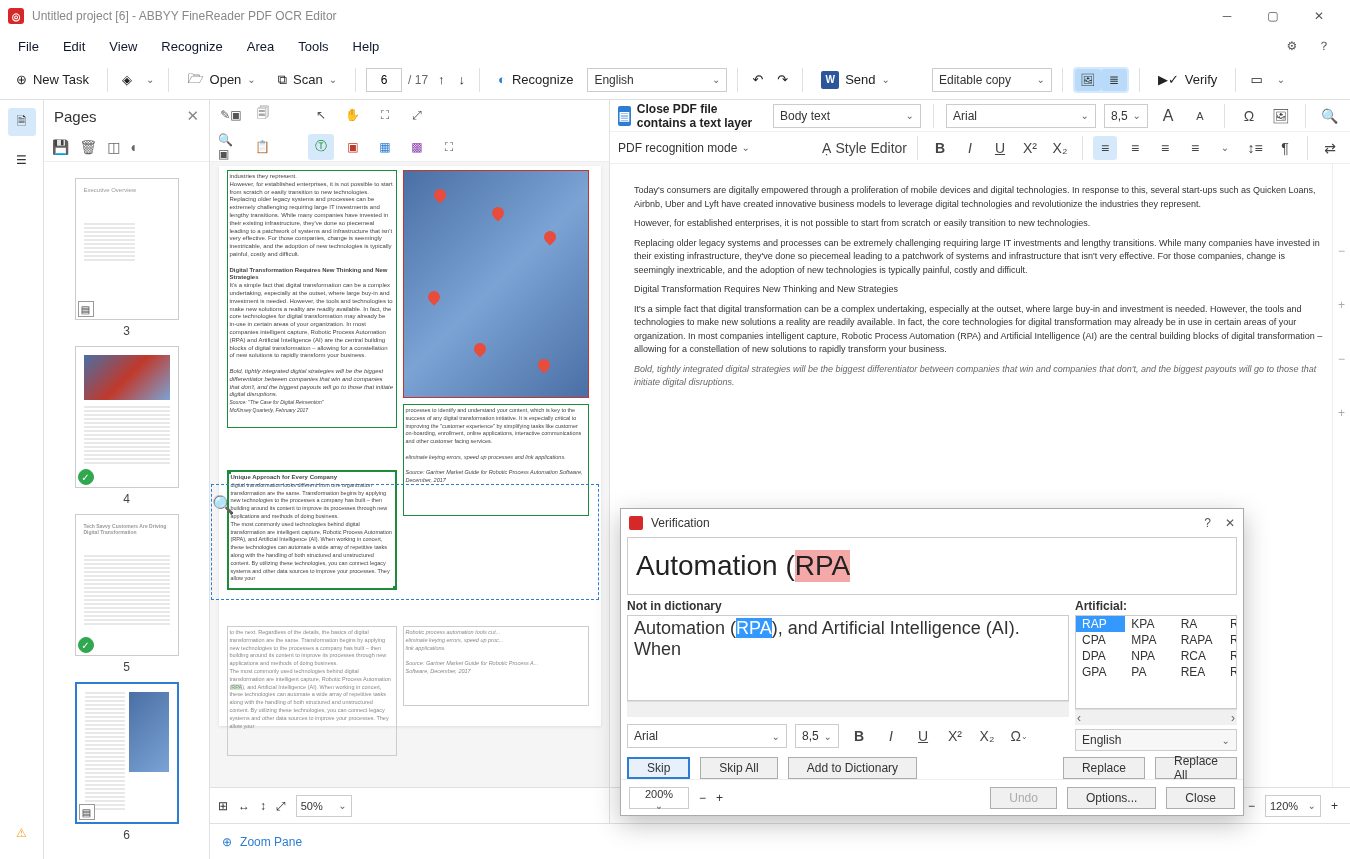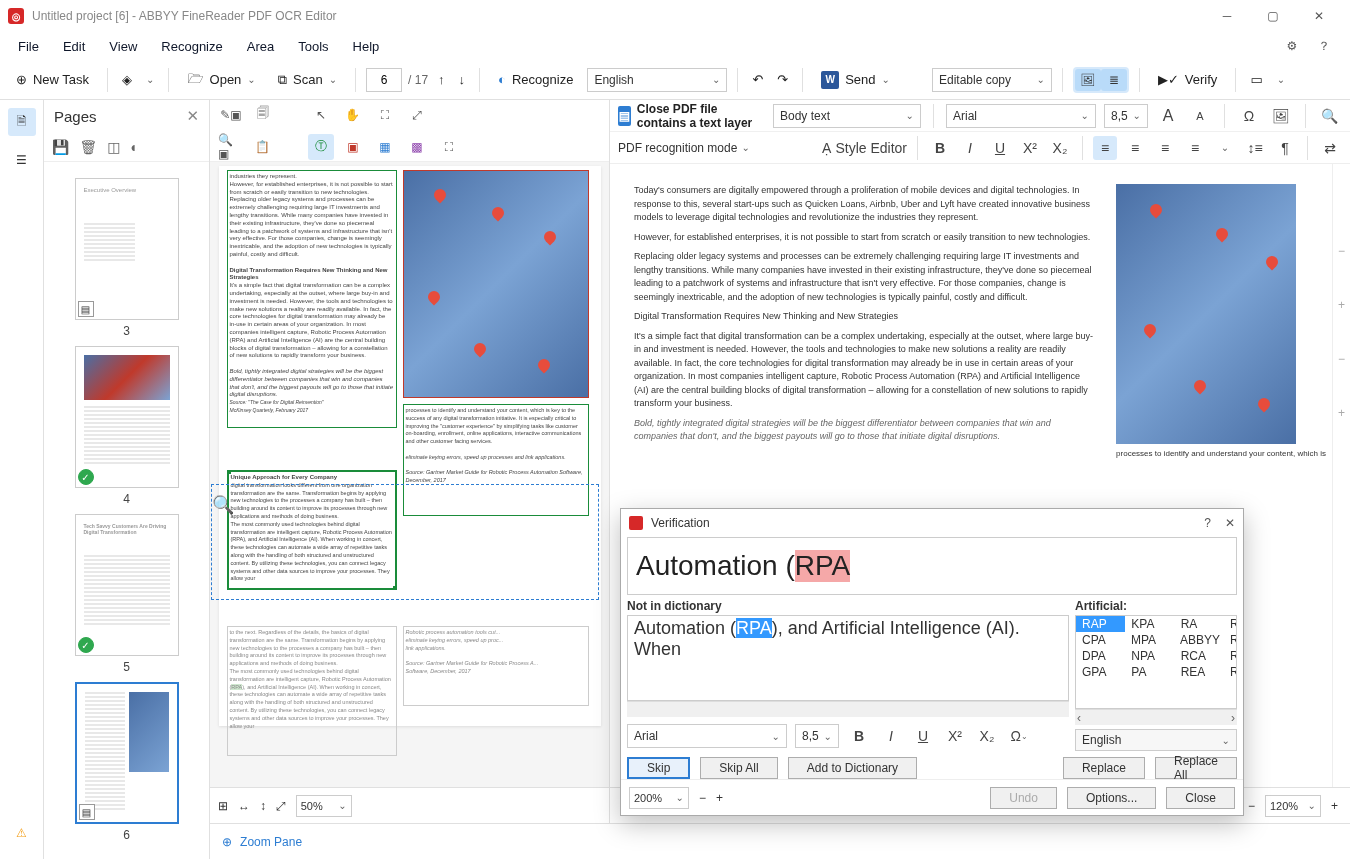--- a/index.html
+++ b/index.html
@@ -413,31 +413,20 @@
         </div>
         <div class="text-body">
           <div class="text-col">
             <p>Today's consumers are digitally empowered through a proliferation of mobile devices and digital technologies. In response to this, several start-ups such as Quicken Loans, Airbnb, Uber and Lyft have created innovative business models to leverage digital technologies and revolutionize the industries they represent.</p>
             <p>However, for established enterprises, it is not possible to start from scratch or easily transition to new technologies.</p>
             <p>Replacing older legacy systems and processes can be extremely challenging requiring large IT investments and lengthy transitions. While many companies have invested in their existing infrastructure, they've done so piecemeal leading to a patchwork of systems and infrastructure that isn't very effective. For those companies, change is seemingly inextricable, and the adoption of new technologies is typically painful, costly and difficult.</p>
             <p>Digital Transformation Requires New Thinking and New Strategies</p>
             <p>It's a simple fact that digital transformation can be a complex undertaking, especially at the outset, where large buy-in and investment is needed. However, the tools and technologies to make new solutions a reality are readily available. In fact, the core technologies for digital transformation may already be in use in certain areas of your organization. In most companies intelligent capture, Robotic Process Automation (RPA) and Artificial Intelligence (AI) are the central building blocks of digital transformation – allowing for a constellation of new solutions to rapidly transform your business.</p>
             <p class="italic">Bold, tightly integrated digital strategies will be the biggest differentiator between companies that win and companies that don't, and the biggest payouts will go to those that initiate digital disruptions.</p>
           </div>
-          <div>
-            <div class="text-img-placeholder">
-              <div class="pin" style="left:34px;top:20px;"></div>
-                <div class="pin" style="left:100px;top:44px;"></div>
-              <div class="pin" style="left:150px;top:72px;"></div>
-                <div class="pin" style="left:28px;top:140px;"></div>
-              <div class="pin" style="left:78px;top:196px;"></div>
-                <div class="pin" style="left:142px;top:214px;"></div>
-            </div>
-            <p style="font-size:8px;margin-top:4px;">processes to identify and understand your content, which is</p>
-          </div>
         </div>
         <div class="text-bottom-bar">
           <span>Aω</span>
           <span>▦</span>
           <div class="right">
             <span>−</span>
             <div class="zoom-select">
               <span>120%</span>
                 <span class="chev">⌄</span>
             </div>
@@ -514,21 +503,21 @@
       <div class="sugg-list">
         <div class="sugg-row">
             <div class="sugg-cell sel">RAP</div>
             <div class="sugg-cell">KPA</div>
             <div class="sugg-cell">RA</div>
             <div class="sugg-cell" style="width:12px;">R</div>
           </div>
         <div class="sugg-row">
             <div class="sugg-cell">CPA</div>
             <div class="sugg-cell">MPA</div>
-            <div class="sugg-cell">ABBYY</div>
+            <div class="sugg-cell">RAPA</div>
             <div class="sugg-cell" style="width:12px;">R</div>
           </div>
         <div class="sugg-row">
             <div class="sugg-cell">DPA</div>
             <div class="sugg-cell">NPA</div>
             <div class="sugg-cell">RCA</div>
             <div class="sugg-cell" style="width:12px;">R</div>
           </div>
         <div class="sugg-row">
             <div class="sugg-cell">GPA</div>
@@ -545,21 +534,21 @@
         <span>English</span>
           <span class="chev">⌄</span>
       </div>
       <div class="ver-btnrow" style="justify-content:flex-end;">
         <div class="ver-btn">Replace</div>
         <div class="ver-btn">Replace All</div>
       </div>
     </div>
   </div>
   <div class="ver-footer">
-    <div class="zoom-select" style="width:60px;">
+    <div class="zoom-select" style="width:60px;flex-direction:column;">
       <span>200%</span>
         <span class="chev">⌄</span>
     </div>
     <span>−</span>
     <span>+</span>
     <div class="right">
       <div class="ver-btn" style="color:#aaa;">Undo</div>
       <div class="ver-btn">Options...</div>
       <div class="ver-btn">Close</div>
     </div>

